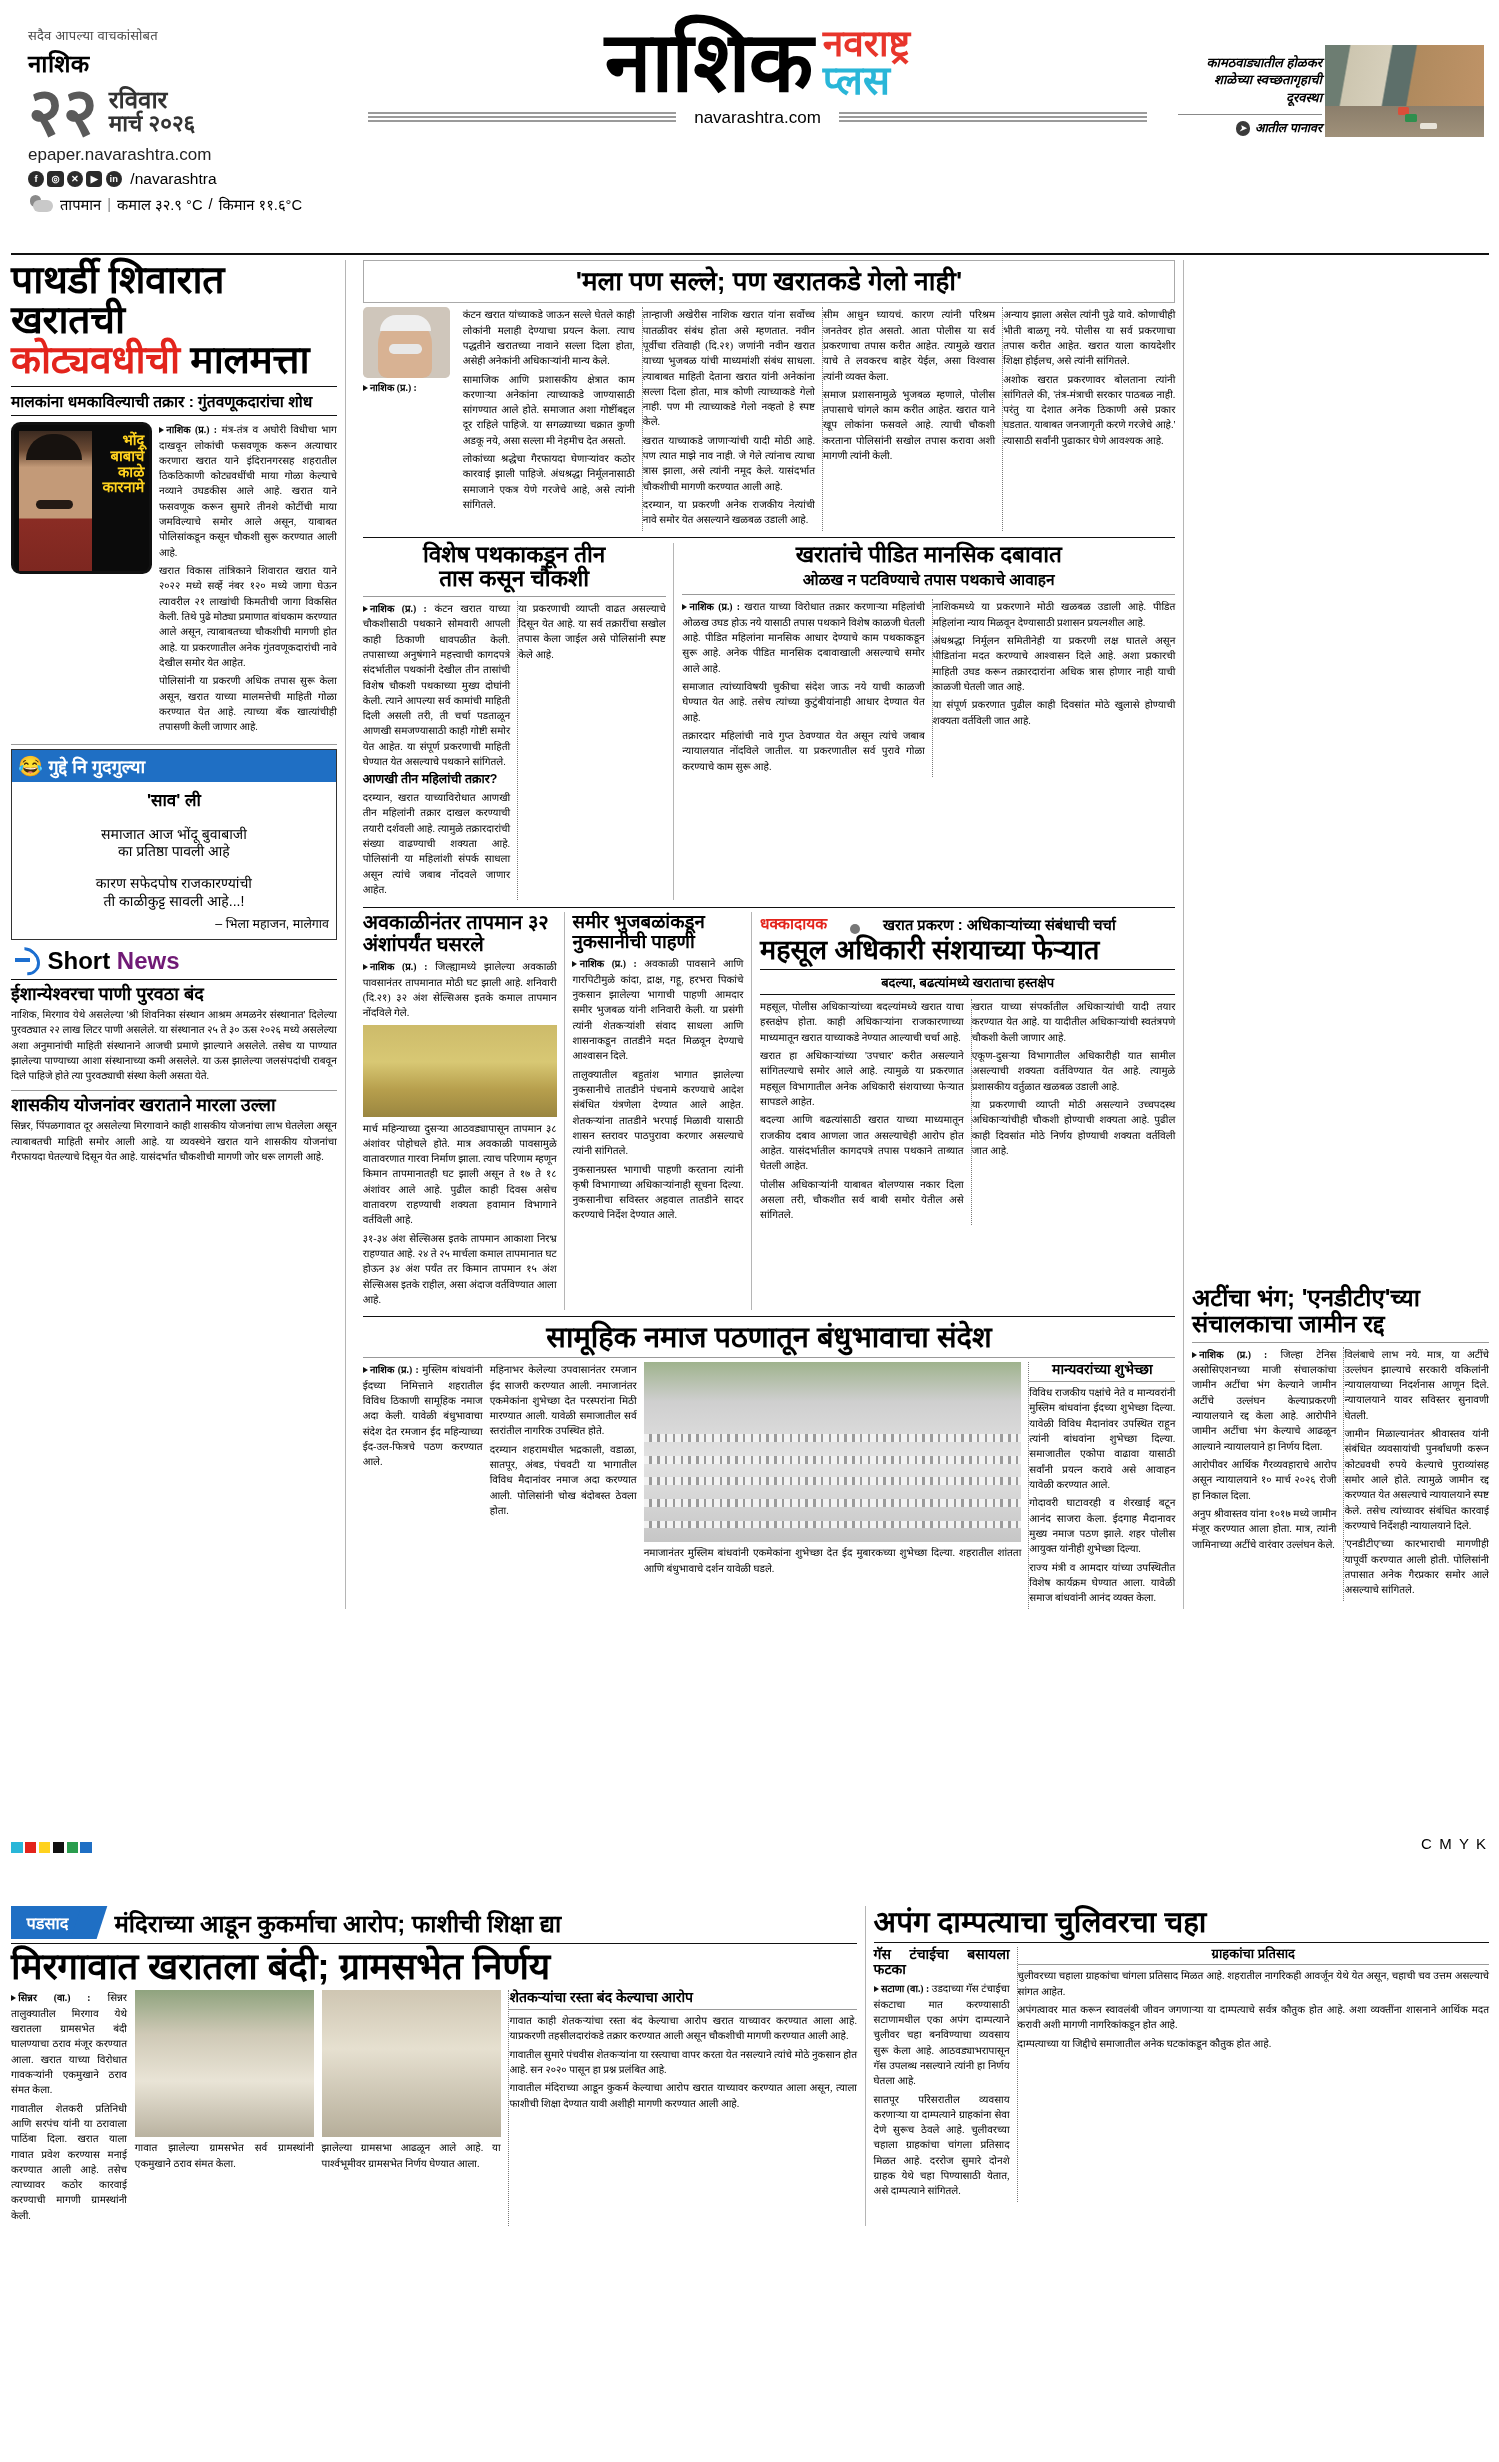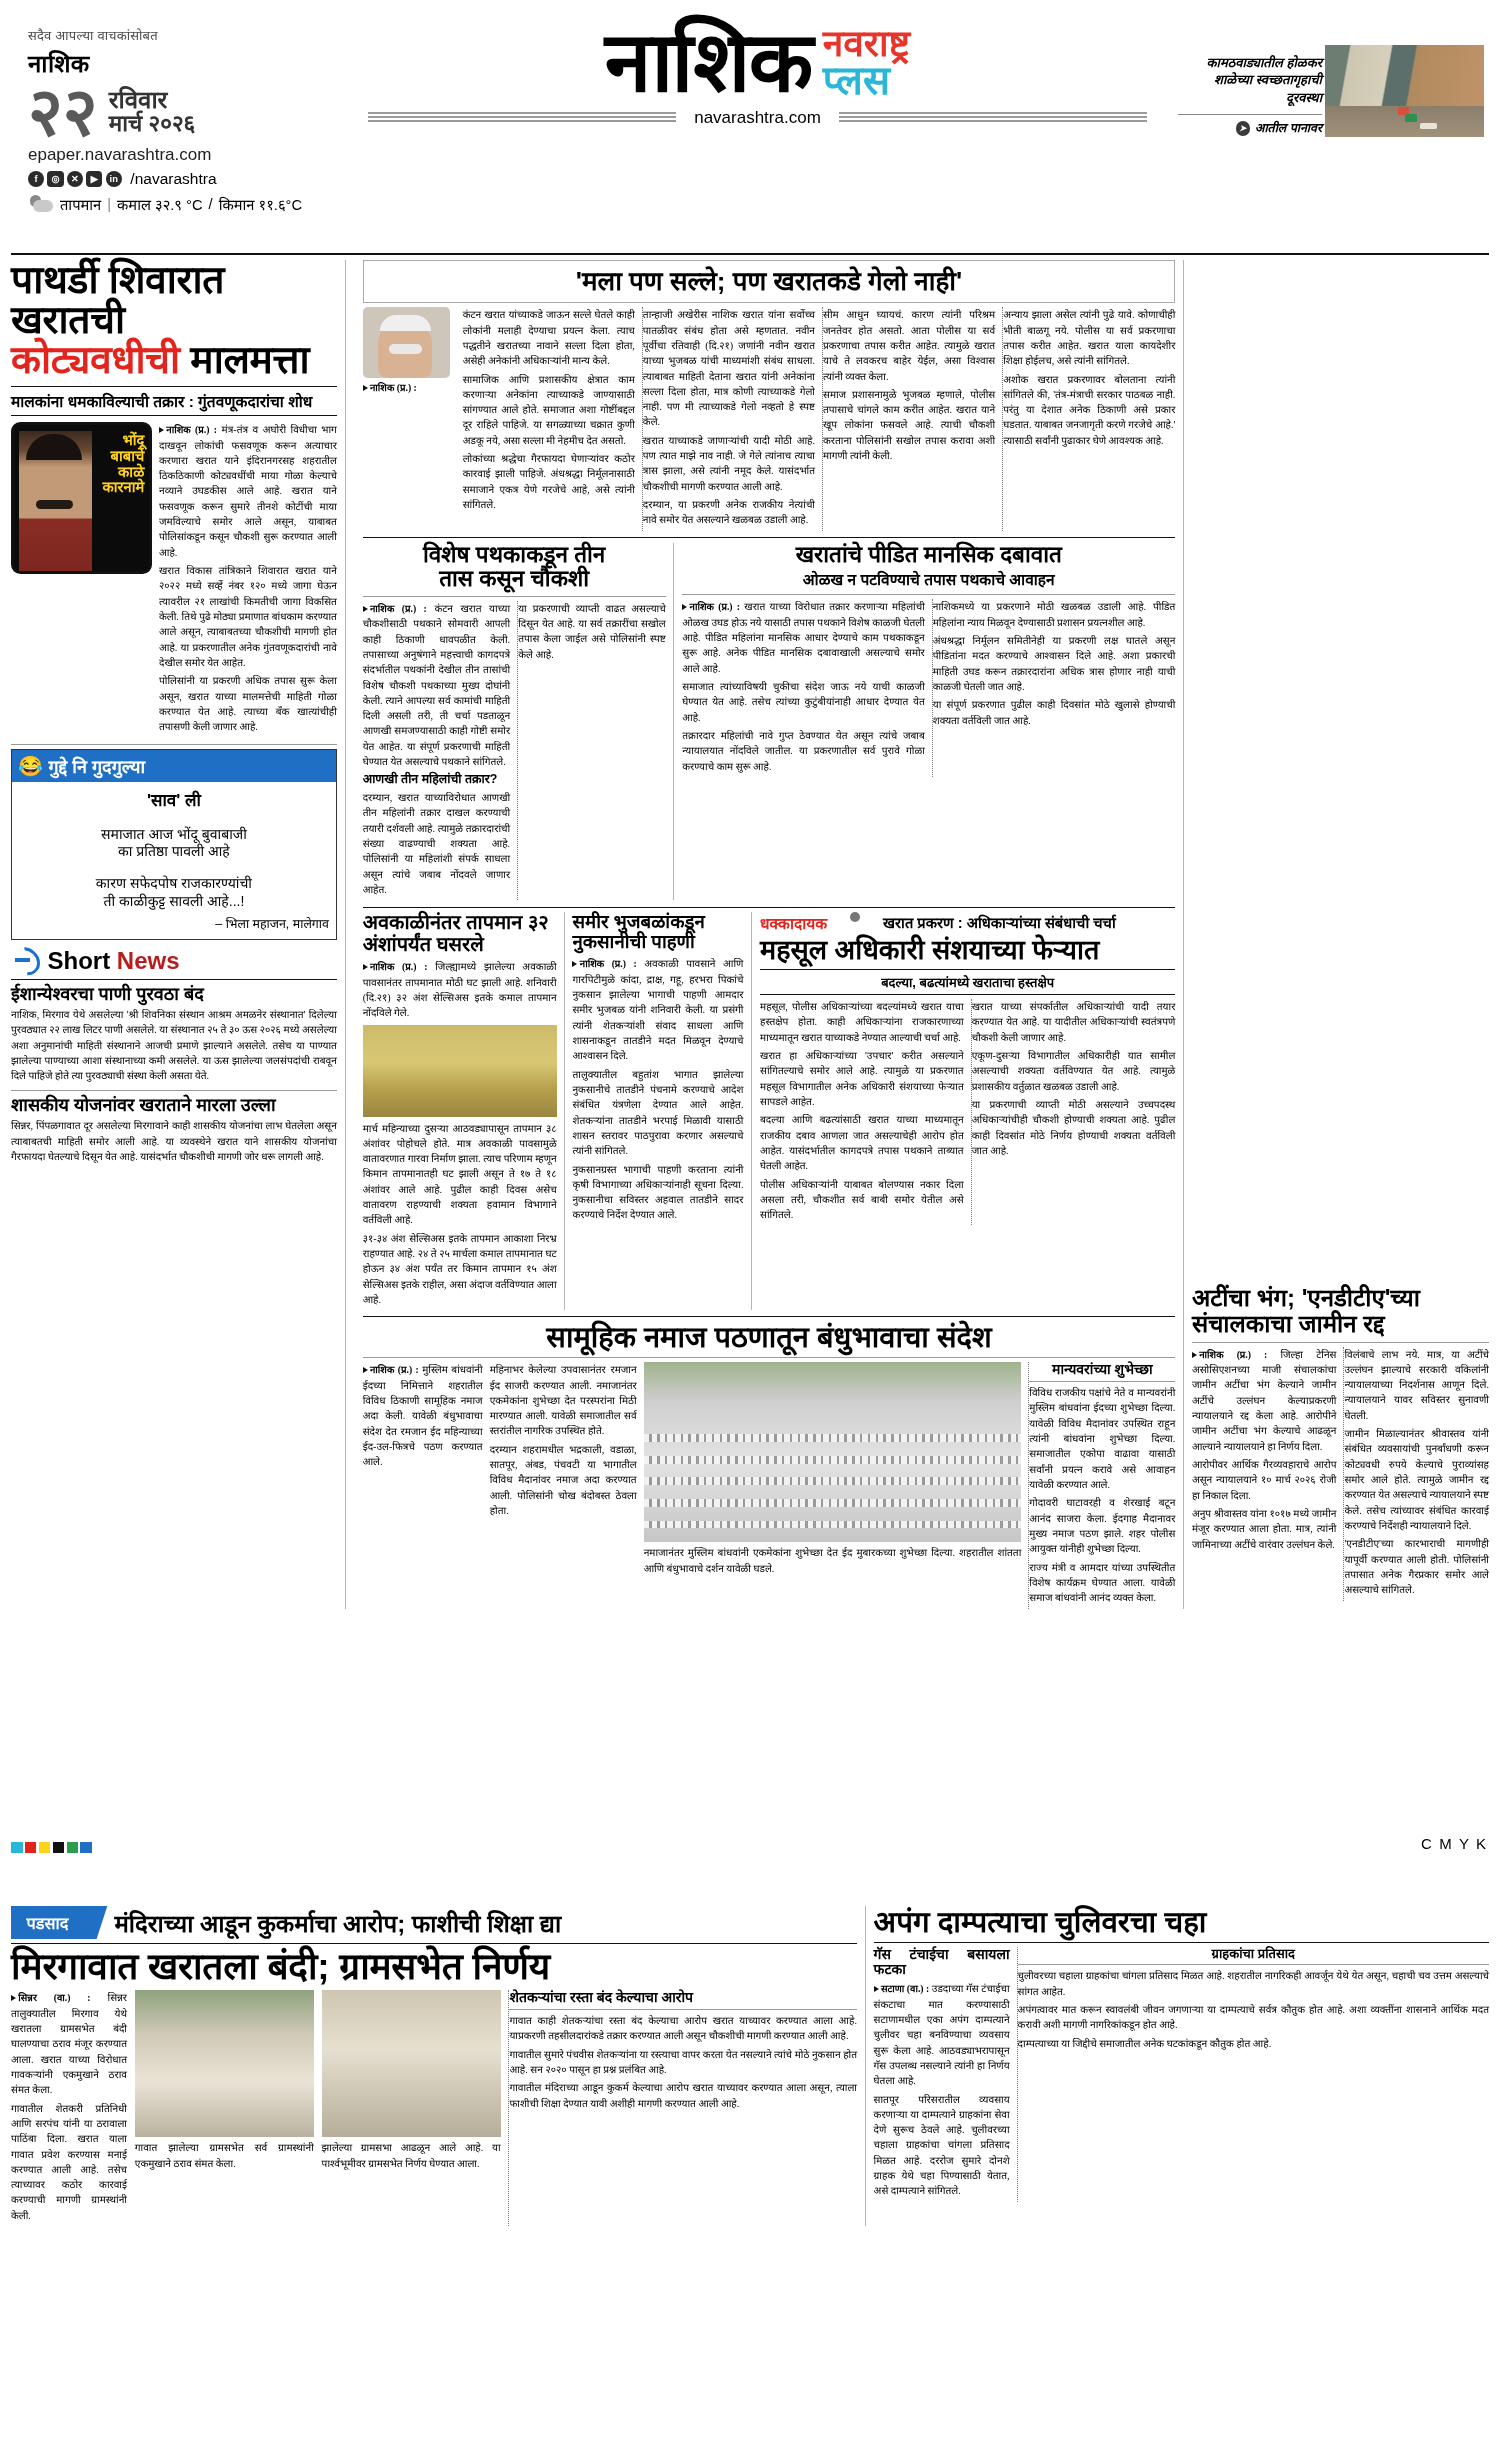--- a/index.html
+++ b/index.html
@@ -124,21 +124,21 @@
   .gudge-t { font-size: 17px; font-weight: 700; }
   .gudge-l { font-size: 14px; line-height: 1.24; margin-top: 15px; }
   .gudge-credit { font-size: 12.4px; text-align: right; margin-top: 4.7px; font-family: "Liberation Sans", sans-serif;}
 
   .shortnews-head { display: flex; align-items: center; gap: 7px; padding-bottom: 3.1px; }
   .sn-logo { width: 29.5px; height: 26px; position: relative; }
   .sn-logo .c { position: absolute; inset: 0; border: 3.9px solid #1d6fd0; border-radius: 50%;
                 border-left-color: transparent; border-bottom-color: transparent; transform: rotate(45deg); }
   .sn-logo .a { position: absolute; left: 3.9px; top: 9.3px; width: 15.5px; height: 3.9px; background: #1d6fd0; }
   .sn-title { font-size: 24px; font-weight: 800; font-family: "Liberation Sans", sans-serif; }
-  .sn-title .g { color: #b91c1c; }
+  .sn-title .g { color: #701a75; }
   .sn-item-h { font-size: 18px; font-weight: 800; line-height: 1.1; margin: 5.4px 0 2.3px;
                font-family: "Liberation Sans", sans-serif; }
 
   .photo { background: #c8c8c8; position: relative; overflow: hidden; }
   .ph-field { background: linear-gradient(180deg,#cdbb6a 0%,#d8c874 40%,#b79f4d 70%,#9a8640 100%); }
   .ph-crowd { background: linear-gradient(180deg,#9fb38d 0%,#cfcfcf 22%,#e3e3e3 55%,#c6c6c6 100%); }
   .ph-crowd .rowp { position: absolute; left: 0; width: 100%; height: 7.8px;
                     background: repeating-linear-gradient(90deg,#f2f2f2 0 5.4px,#9a9a9a 5.4px 7.8px); }
   .ph-people { background: linear-gradient(180deg,#8fa37e 0%,#cfc9b6 30%,#e9e4d6 62%,#b9b2a0 100%); }
   .ph-tea { background: linear-gradient(180deg,#b8c4a2 0%,#8d7a5e 35%,#5d4a33 70%,#3a2c1e 100%); }
@@ -405,21 +405,21 @@
               <p><span class="byline"><span class="tri"></span><span>नाशिक (प्र.) :</span></span>
                  <span>अवकाळी पावसाने आणि गारपिटीमुळे कांदा, द्राक्ष, गहू, हरभरा पिकांचे नुकसान झालेल्या भागाची पाहणी आमदार समीर भुजबळ यांनी शनिवारी केली. या प्रसंगी त्यांनी शेतकऱ्यांशी संवाद साधला आणि शासनाकडून तातडीने मदत मिळवून देण्याचे आश्वासन दिले.</span></p>
               <p>तालुक्यातील बहुतांश भागात झालेल्या नुकसानीचे तातडीने पंचनामे करण्याचे आदेश संबंधित यंत्रणेला देण्यात आले आहेत. शेतकऱ्यांना तातडीने भरपाई मिळावी यासाठी शासन स्तरावर पाठपुरावा करणार असल्याचे त्यांनी सांगितले.</p>
               <p>नुकसानग्रस्त भागाची पाहणी करताना त्यांनी कृषी विभागाच्या अधिकाऱ्यांनाही सूचना दिल्या. नुकसानीचा सविस्तर अहवाल तातडीने सादर करण्याचे निर्देश देण्यात आले.</p>
             </div>
           </div>
         </div>
 
         <div style="flex:1;" class="vline">
           <div style="padding-left:7.8px;">
-            <div style="display:flex;align-items:flex-start;gap:23px;">
+            <div style="display:flex;align-items:flex-end;gap:23px;">
               <span style="color:#e3241c;font-weight:800;font-size:15.5px;font-family:'Liberation Sans',sans-serif;">धक्कादायक</span>
               <span style="width:10px;height:10px;border-radius:50%;background:#777;display:inline-block;"></span>
               <span style="font-weight:700;font-size:14.7px;font-family:'Liberation Sans',sans-serif;">खरात प्रकरण : अधिकाऱ्यांच्या संबंधाची चर्चा</span>
             </div>
             <div class="secthead left" style="font-size:27px;margin-top:1.6px;">महसूल अधिकारी संशयाच्या फेऱ्यात</div>
             <div class="dek" style="font-size:13px;margin:3.9px 0;text-align:center;">बदल्या, बढत्यांमध्ये खराताचा हस्तक्षेप</div>
             <div class="cols" style="gap:7px;">
               <div style="flex:1;" class="body-txt">
                 <p>महसूल, पोलीस अधिकाऱ्यांच्या बदल्यांमध्ये खरात याचा हस्तक्षेप होता. काही अधिकाऱ्यांना राजकारणाच्या माध्यमातून खरात याच्याकडे नेण्यात आल्याची चर्चा आहे.</p>
                 <p>खरात हा अधिकाऱ्यांच्या 'उपचार' करीत असल्याने सांगितल्याचे समोर आले आहे. त्यामुळे या प्रकरणात महसूल विभागातील अनेक अधिकारी संशयाच्या फेऱ्यात सापडले आहेत.</p>

